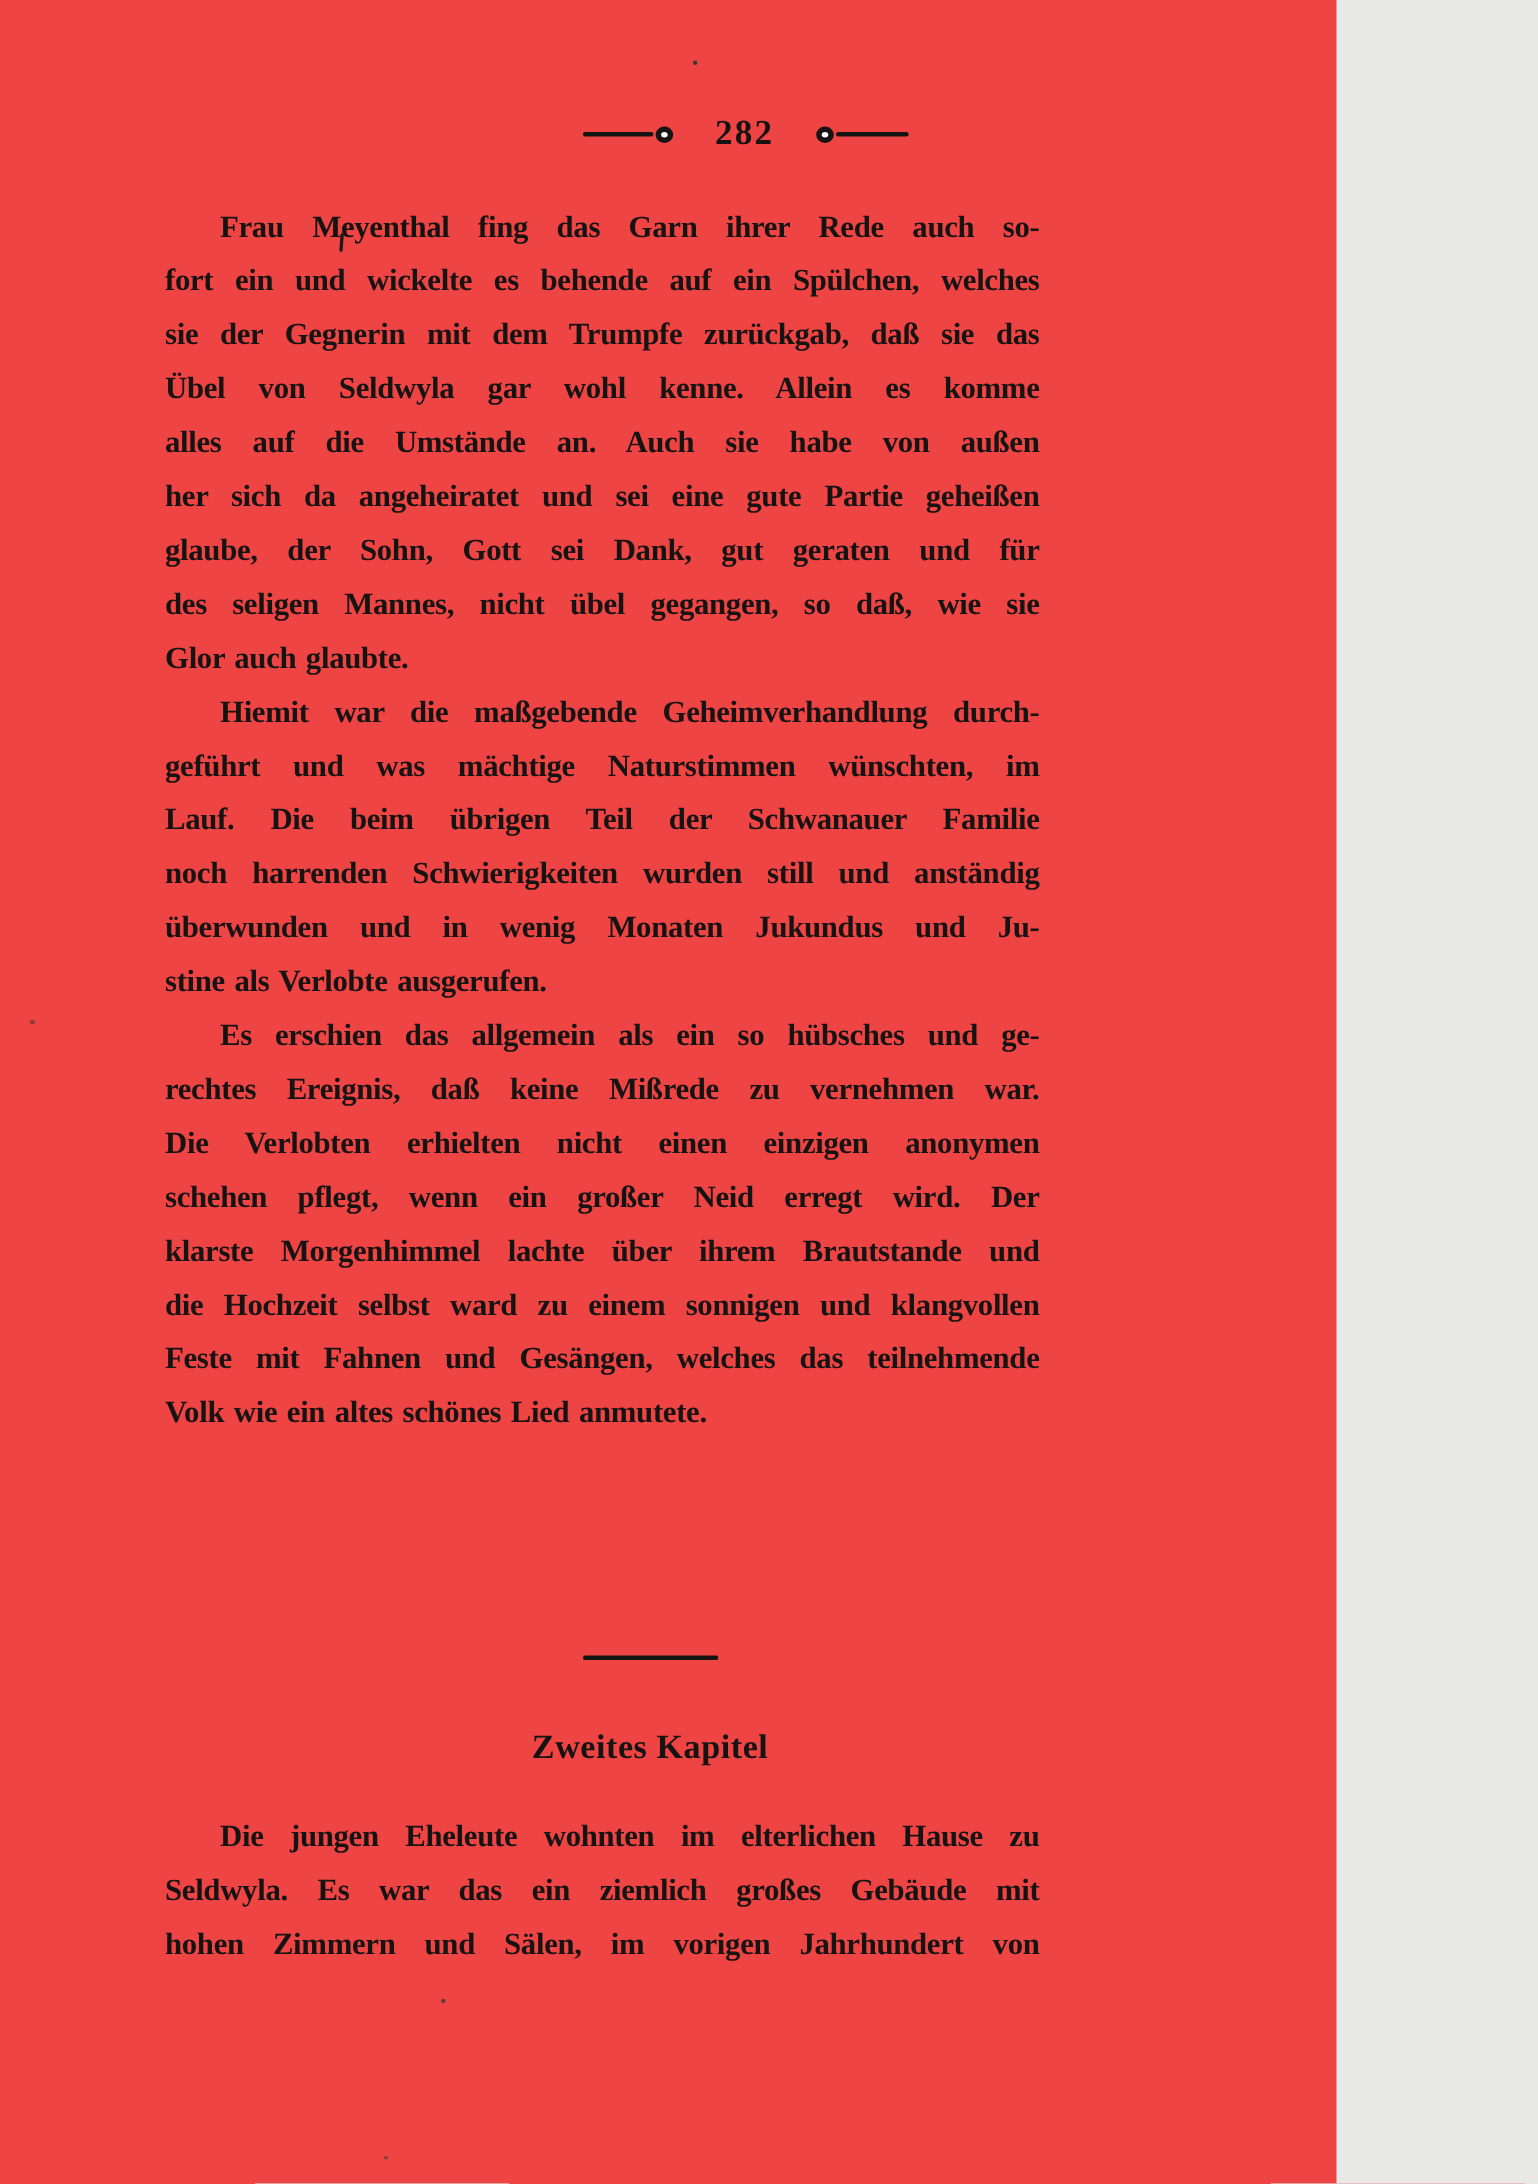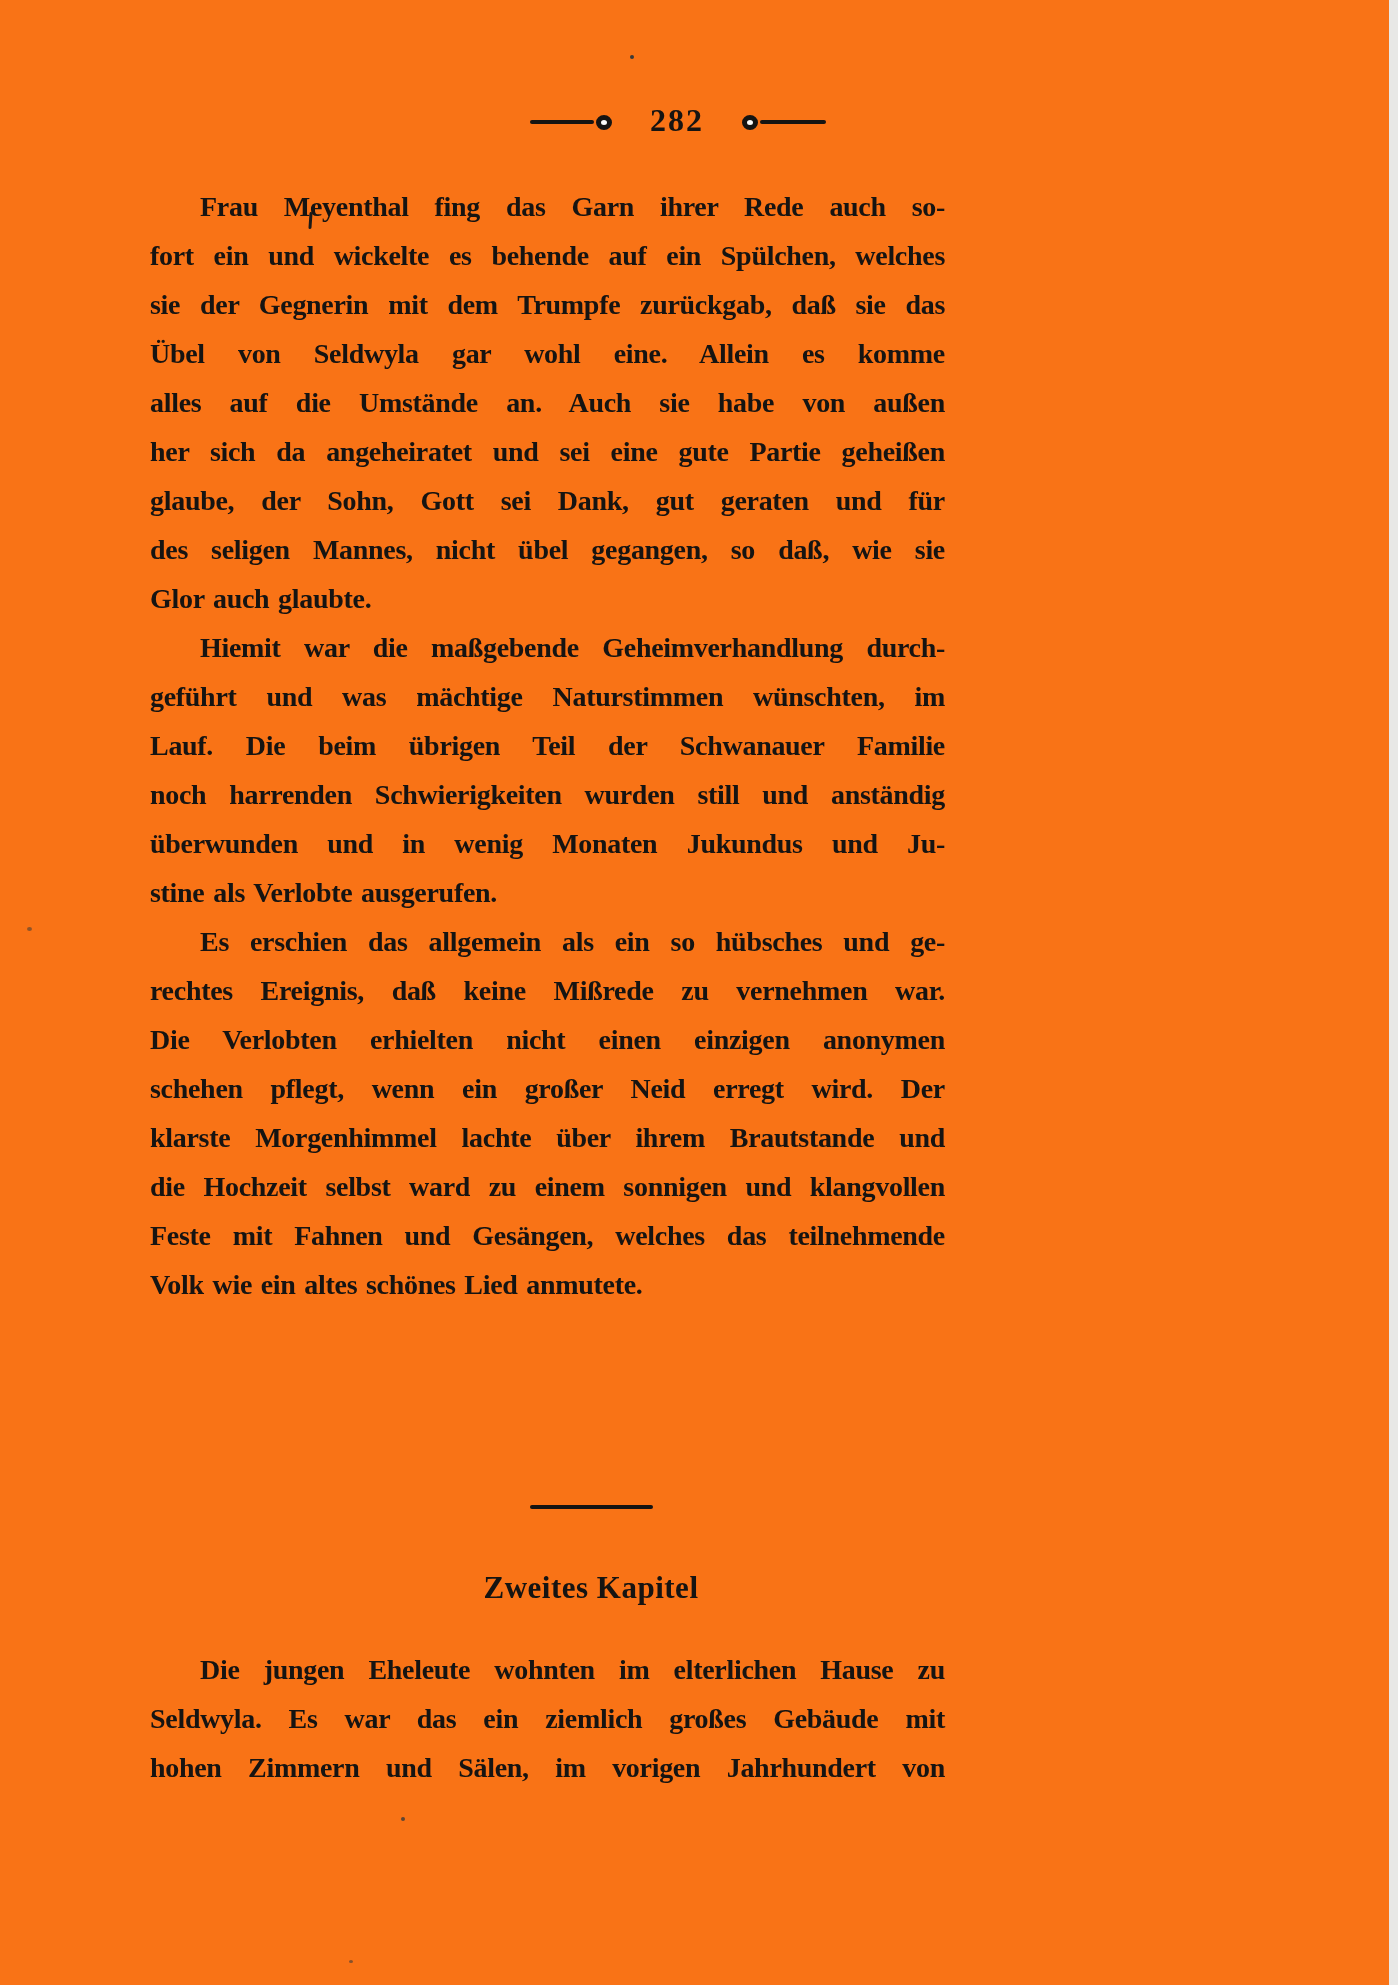--- a/index.html
+++ b/index.html
@@ -1,21 +1,21 @@
 <!DOCTYPE html>
 <html><head>
 <meta charset="utf-8">
 <style>
   * { margin: 0; padding: 0; box-sizing: border-box; }
   html, body { background: #e8e8e6; }
   .page {
     position: relative;
-    width: 1389px;
+    width: 1215px;
     height: 1985px;
-    background: #f97316;
+    background: #ef4444;
     overflow: hidden;
     font-family: "Liberation Serif", "DejaVu Serif", serif;
     color: #161412;
   }
   
   .running-head {
     position: absolute;
     left: 530px;
     top: 100px;
     display: flex;
@@ -115,21 +115,21 @@
     <span class="page-number">282</span>
     <span class="head-dot"></span>
     <span class="head-rule right"></span>
   </div>
 
   <div class="text-column">
     <div class="paragraph">
         <div class="line indent">Frau Meyenthal fing das Garn ihrer Rede auch so-</div>
         <div class="line">fort ein und wickelte es behende auf ein Spülchen, welches</div>
         <div class="line">sie der Gegnerin mit dem Trumpfe zurückgab, daß sie das</div>
-        <div class="line">Übel von Seldwyla gar wohl eine. Allein es komme</div>
+        <div class="line">Übel von Seldwyla gar wohl kenne. Allein es komme</div>
         <div class="line">alles auf die Umstände an. Auch sie habe von außen</div>
         <div class="line">her sich da angeheiratet und sei eine gute Partie geheißen</div>
         <div class="line">glaube, der Sohn, Gott sei Dank, gut geraten und für</div>
         <div class="line">des seligen Mannes, nicht übel gegangen, so daß, wie sie</div>
         <div class="line lastline">Glor auch glaubte.</div>
       </div>
     <div class="paragraph">
         <div class="line indent">Hiemit war die maßgebende Geheimverhandlung durch-</div>
         <div class="line">geführt und was mächtige Naturstimmen wünschten, im</div>
         <div class="line">Lauf. Die beim übrigen Teil der Schwanauer Familie</div>

